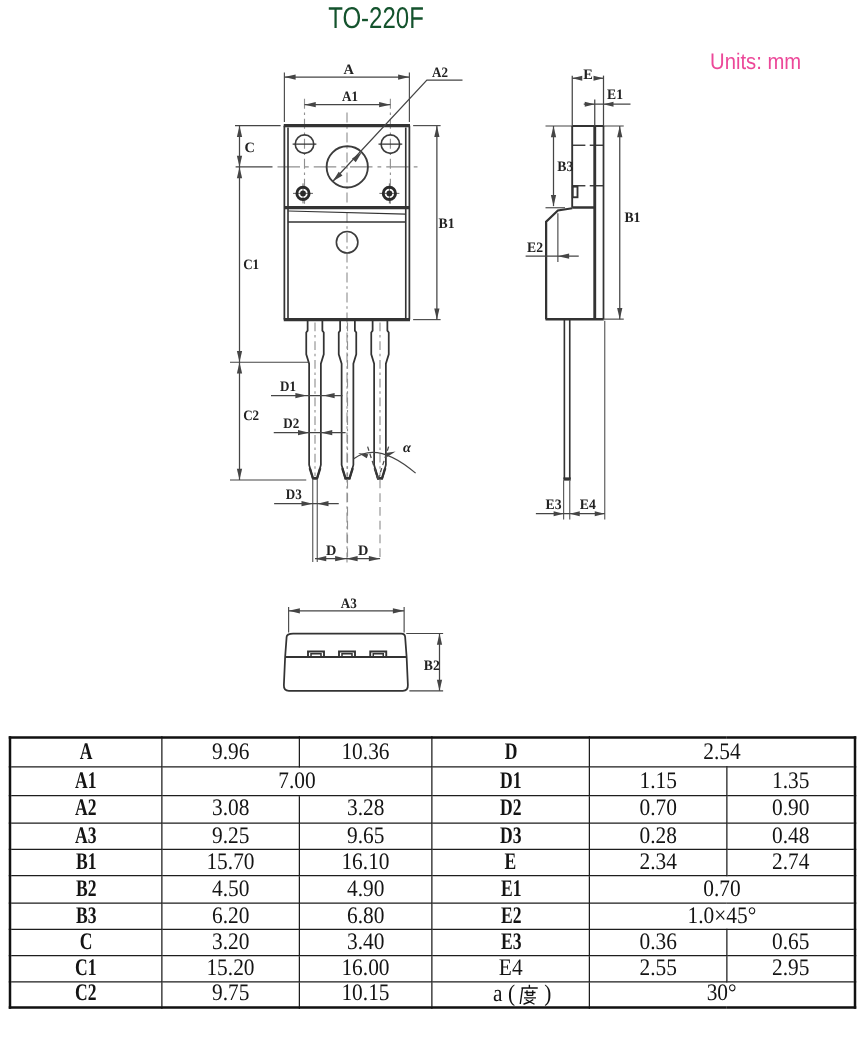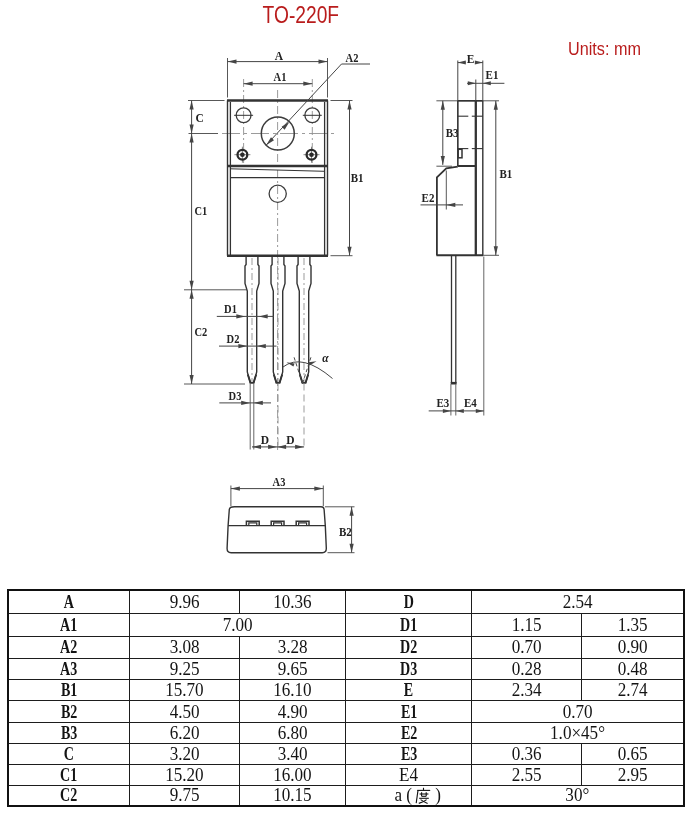--- a/index.html
+++ b/index.html
@@ -1,19 +1,19 @@
 <!DOCTYPE html>
 <html><head>
 <meta charset="utf-8">
 <style>
   html,body { margin:0; padding:0; background:#ffffff; }
   body { width:690px; height:837px; position:relative; font-family:"Liberation Sans", sans-serif; }
-  #title { position:absolute; left:0; top:1px; width:602px; text-align:center; font-size:24px; color:#b91c1c; }
+  #title { position:absolute; left:0; top:1px; width:602px; text-align:center; font-size:24px; color:#14532d; }
   #title span { display:inline-block; transform:scaleX(0.8); }
-  #units { position:absolute; left:564px; top:39px; font-size:18px; color:#b91c1c; }
+  #units { position:absolute; left:564px; top:39px; font-size:18px; color:#ec4899; }
   #units span { display:inline-block; transform:scaleX(0.9); }
   #drw { position:absolute; left:0; top:0; }
   table { position:absolute; left:7px; top:589px; border-collapse:collapse; table-layout:fixed;
            font-family:"Liberation Serif", serif; font-size:19px; color:#141414; }
   td { border:1.4px solid #1d1d1d; text-align:center; vertical-align:middle; padding:0; overflow:hidden; line-height:16px; }
   table { border:2.2px solid #111; }
   td.sy { font-weight:bold; }
   td.pl { font-weight:normal; }
   tr.hd td { font-weight:normal; }
   span.t { display:inline-block; transform:scaleX(0.9); }

